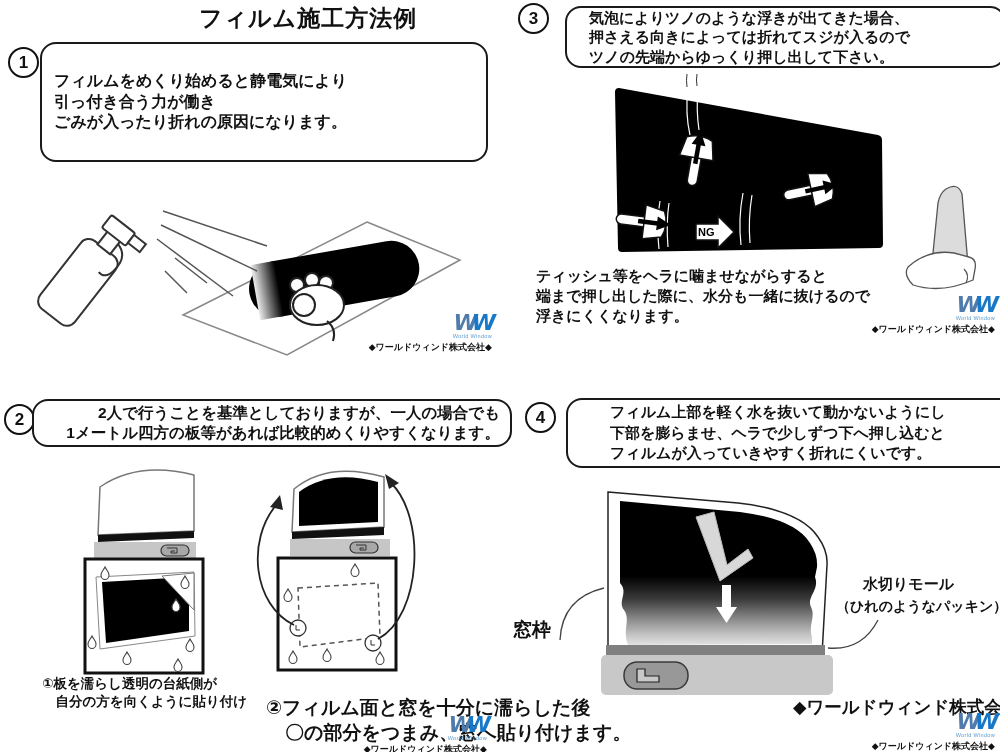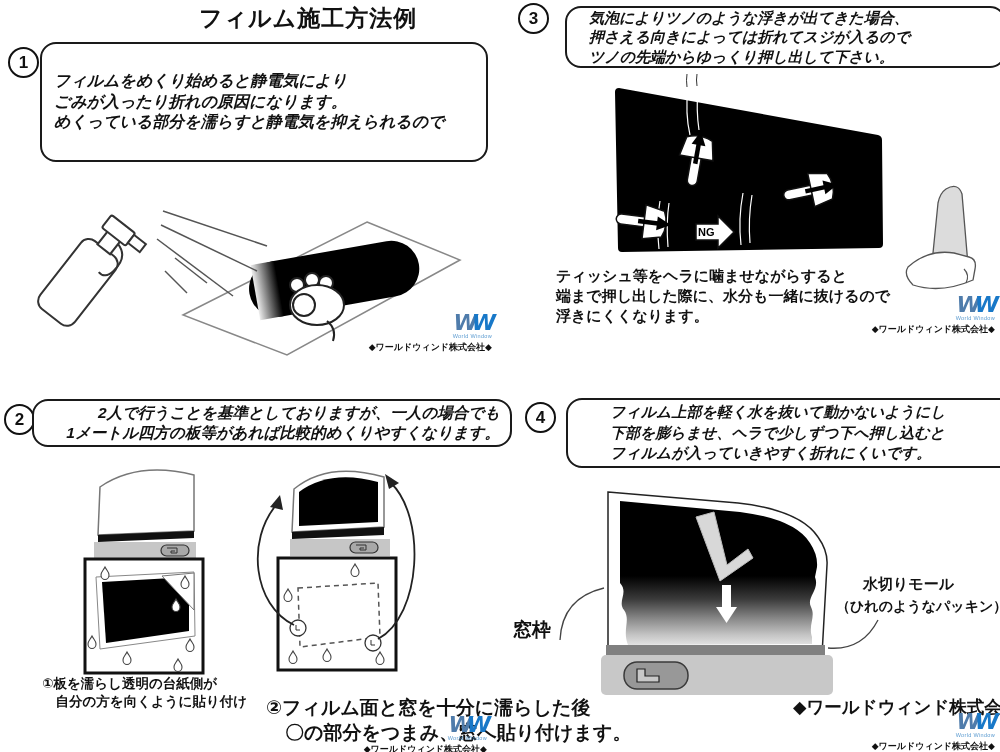--- a/index.html
+++ b/index.html
@@ -5,28 +5,28 @@
   html,body{margin:0;padding:0;background:#fff;}
   #sheet{position:relative;width:1000px;height:752px;background:#fff;overflow:hidden;
          font-family:"Liberation Sans","DejaVu Sans",sans-serif;color:#111;}
   .abs{position:absolute;}
   #title{left:163px;top:3px;font-size:23px;font-weight:700;letter-spacing:1px;white-space:nowrap;margin-left:36px;}
   .stepnum{width:27px;height:27px;border:2px solid #111;border-radius:50%;
            display:flex;align-items:center;justify-content:center;
            font-size:17px;font-weight:700;background:#fff;}
   .note-box{border:2px solid #1a1a1a;border-radius:16px;background:#fff;
             font-weight:700;color:#111;display:flex;flex-direction:column;justify-content:center;}
-  .note-box .bline{white-space:nowrap;font-style:italic;}
+  .note-box .bline{white-space:nowrap;}
   #box1{left:40px;top:42px;width:420px;height:108px;padding:4px 12px;font-size:16px;line-height:1.3;}
   #box2{left:32px;top:399px;width:456px;height:40px;padding:2px 10px;font-size:15.5px;line-height:1.32;text-align:right;}
   #box3{left:565px;top:6px;width:403px;height:54px;padding:2px 12px 2px 22px;font-size:15px;line-height:1.3;}
   #box4{left:566px;top:398px;width:392px;height:62px;padding:2px 12px 2px 42px;font-size:15px;line-height:1.38;}
   .plain-note{font-weight:700;color:#111;}
   .plain-note .bline{white-space:nowrap;}
-  #note3{left:556px;top:266px;font-size:15px;line-height:1.33;}
+  #note3{left:536px;top:266px;font-size:15px;line-height:1.33;}
   #cap1{left:42px;top:675px;font-size:13.5px;line-height:1.3;}
   #cap2{left:266px;top:696px;font-size:19px;line-height:1.3;}
   .plain-note .bline.indent{padding-left:1em;}
   
   .ww{display:flex;flex-direction:column;align-items:flex-end;}
   .ww-mark{font-family:"DejaVu Sans",sans-serif;font-weight:800;font-style:italic;
            font-size:22px;line-height:0.85;letter-spacing:-0.18em;white-space:nowrap;}
   .ww-mark .w2{margin-left:-2px;}
   .ww-sub{font-size:5.5px;letter-spacing:0.06em;margin-top:0px;white-space:nowrap;}
   .ww-co{font-size:9px;font-weight:700;color:#111;margin-top:2px;white-space:nowrap;}
@@ -46,22 +46,22 @@
 
 <div id="sheet">
 
   <div id="title" class="abs">フィルム施工方法例</div>
 
   <div class="abs stepnum" style="left:8px;top:47px;">
     <span>1</span>
   </div>
   <div id="box1" class="abs note-box">
     <div class="bline">フィルムをめくり始めると静電気により</div>
+    <div class="bline">引っ付き合う力が働き</div>
     <div class="bline">ごみが入ったり折れの原因になります。</div>
-    <div class="bline">めくっている部分を濡らすと静電気を抑えられるので</div>
   </div>
 
   <svg class="abs" style="left:35px;top:163px;" width="480" height="200" viewBox="0 0 480 200">
     <defs>
       <linearGradient id="peel" x1="0" y1="0" x2="1" y2="0">
         <stop offset="0" stop-color="#eee"></stop>
           <stop offset="1" stop-color="#000"></stop>
       </linearGradient>
     </defs>
 

